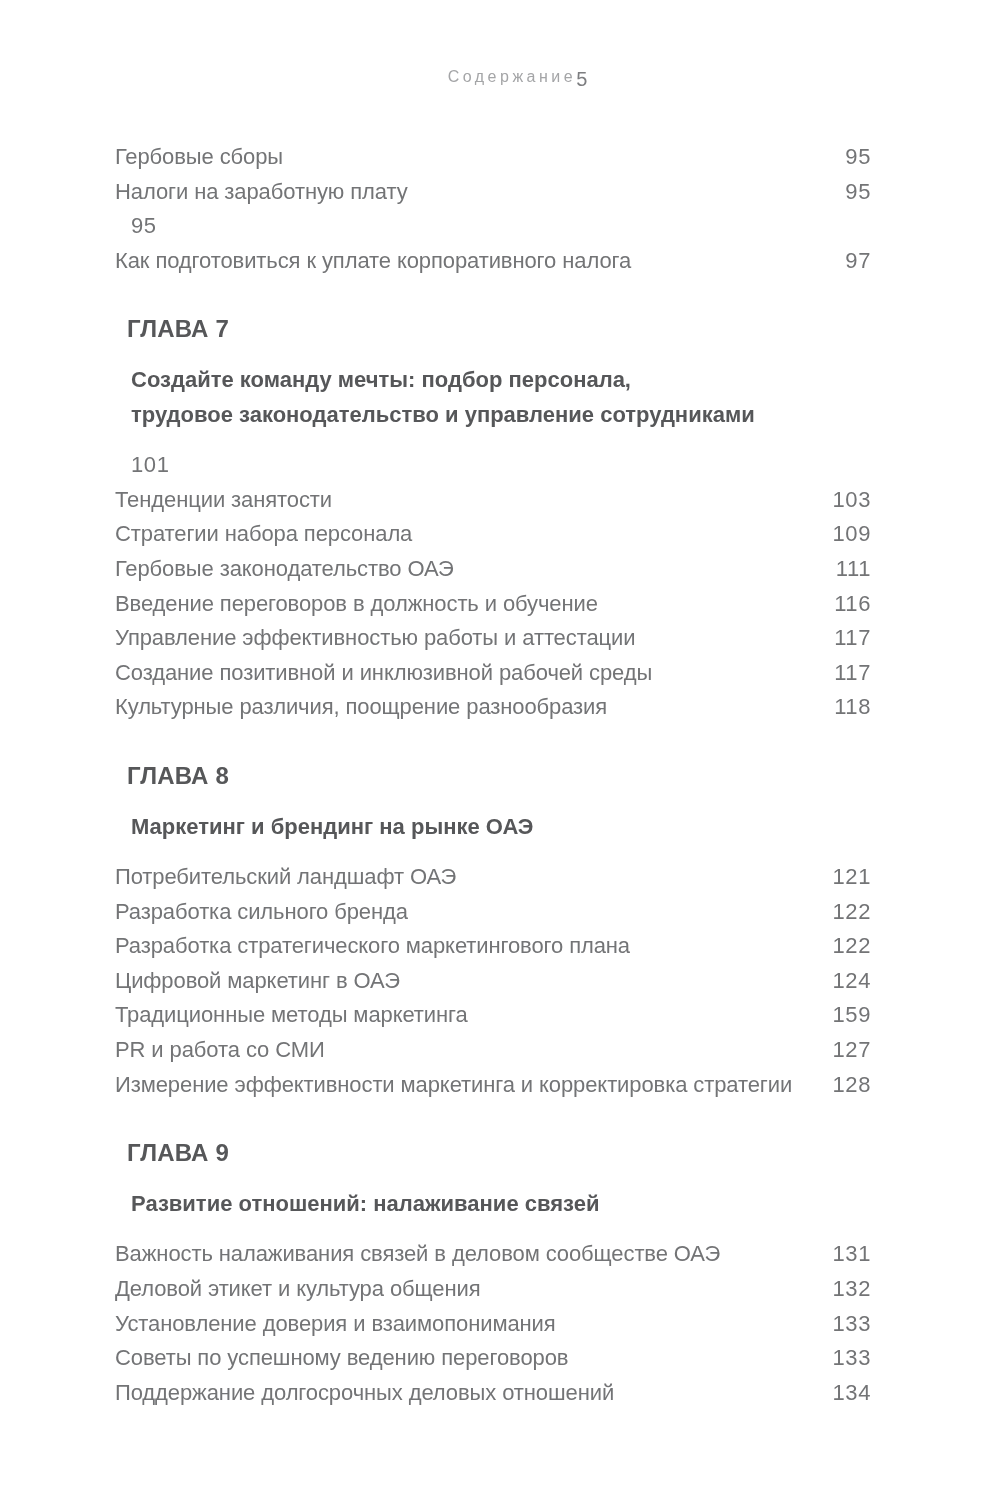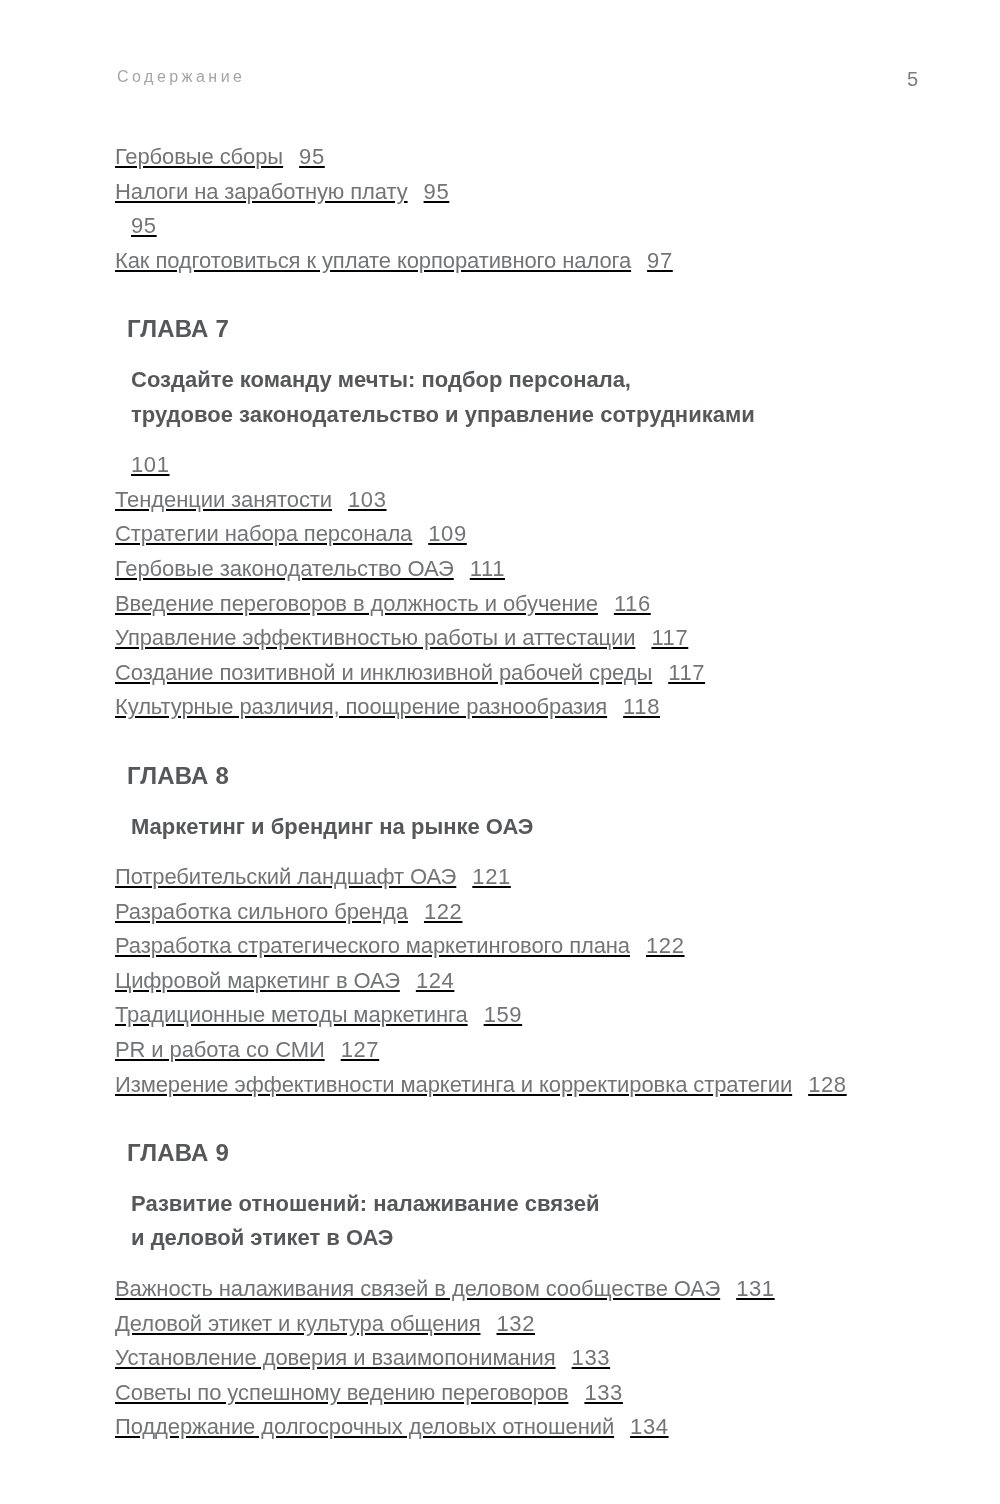--- a/index.html
+++ b/index.html
@@ -10,21 +10,21 @@
     position: relative;
     overflow: hidden;
     font-family: "Liberation Sans", sans-serif;
   }
   .page-header {
     position: absolute;
     left: 117px;
     right: 82px;
     top: 68px;
     display: flex;
-    justify-content: space-between;
+    justify-content: center;
     align-items: flex-start;
   }
   .running-title {
     font-size: 16px;
     letter-spacing: 3.5px;
     color: #a4a5a7;
   }
   .folio {
     font-size: 20px;
     color: #7d7e80;
@@ -46,23 +46,23 @@
   }
   .chapter-title { margin: 16px; }
   .title-line {
     font-size: 22px;
     font-weight: 700;
     color: #565759;
     line-height: 34.6px;
   }
   .toc-entry {
     display: flex;
+    justify-content: space-between;
     align-items: baseline;
     line-height: 34.6px;
-    text-decoration: underline;
   }
   .entry-label {
     font-size: 22px;
     color: #737476;
     white-space: nowrap;
     letter-spacing: -0.1px;
   }
   .entry-page {
     font-size: 22px;
     color: #737476;
@@ -174,21 +174,20 @@
           <div class="toc-entry">
     <span class="entry-label">Измерение эффективности маркетинга и корректировка стратегии</span>
     <span class="entry-page">128</span>
   </div>
         </div>
   </section>
       <section class="toc-section">
     <h2 class="chapter">ГЛАВА 9</h2>
     <div class="chapter-title">
           <div class="title-line">Развитие отношений: налаживание связей</div>
-          <div class="title-line">и деловой этикет в ОАЭ</div>
         </div>
     <div class="entries">
           <div class="toc-entry">
     <span class="entry-label">Важность налаживания связей в деловом сообществе ОАЭ</span>
     <span class="entry-page">131</span>
   </div>
           <div class="toc-entry">
     <span class="entry-label">Деловой этикет и культура общения</span>
     <span class="entry-page">132</span>
   </div>

